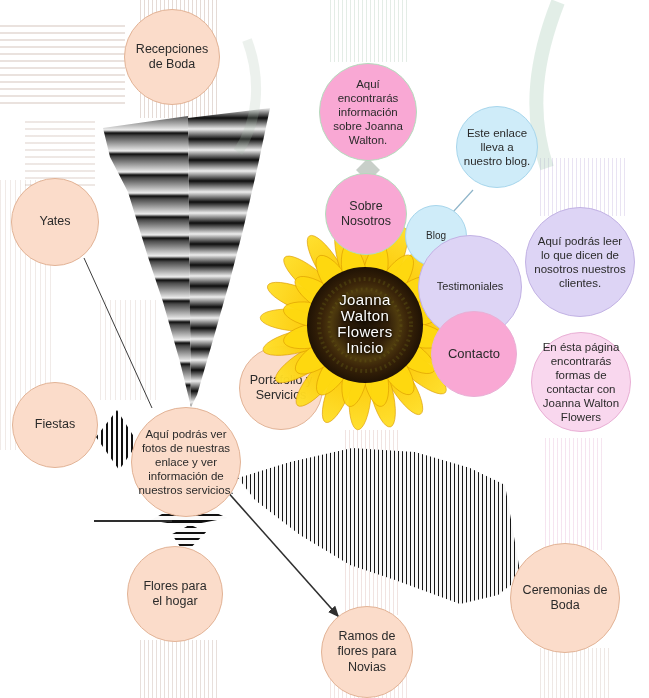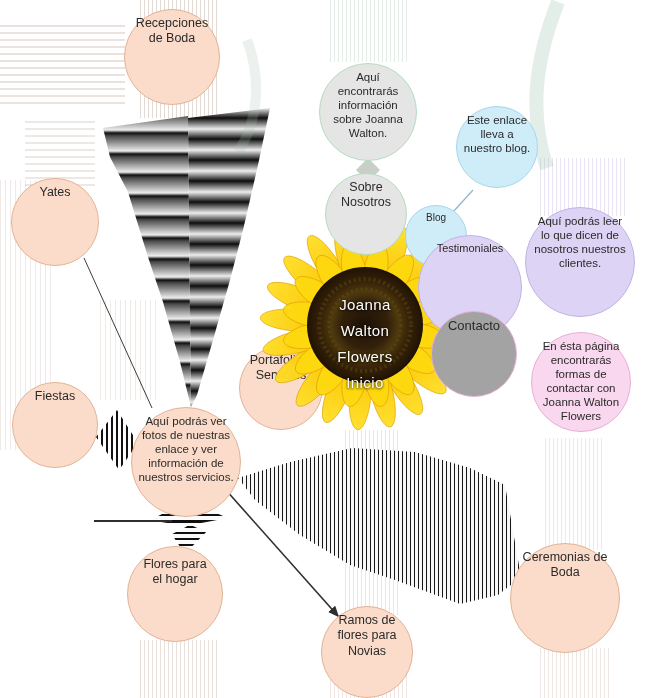--- a/index.html
+++ b/index.html
@@ -5,36 +5,36 @@
   html,body{margin:0;padding:0;background:#ffffff;}
   .canvas{
     position:relative;width:649px;height:698px;overflow:hidden;
     background:#ffffff;
     font-family:"Liberation Sans","DejaVu Sans",sans-serif;
     color:#2a2a2a;
   }
   
   .bubble{
     position:absolute;border-radius:50%;
-    display:flex;justify-content:center;text-align:center;
+    display:flex;align-items:center;justify-content:center;text-align:center;
     line-height:1.22;box-sizing:border-box;padding:6px;
     font-size:12.5px;color:#2a2a2a;z-index:3;
   }
   .peach   {background:#fbdcca;border:1px solid #e2b396;}
-  .green   {background:#e5e5e5;border:1px solid #b3ddbc;}
+  .green   {background:#f9a8d4;border:1px solid #b3ddbc;}
   .blue    {background:#cfecf9;border:1px solid #a7d6ec;}
   .purple  {background:#ddd4f5;border:1px solid #c2b2e4;}
-  .pinkc   {background:#a3a3a3;border:1px solid #e9afd5;}
+  .pinkc   {background:#f9a8d4;border:1px solid #e9afd5;}
   .tt      {font-size:11.5px;z-index:4;}
   .nav     {z-index:4;}
   
   .sunflower{position:absolute;left:258px;top:218px;width:214px;height:214px;z-index:3;}
   .center-label{
     position:absolute;left:303px;top:292px;width:124px;z-index:4;
-    text-align:center;color:#ffffff;font-size:15px;line-height:26px;
+    text-align:center;color:#ffffff;font-size:15px;line-height:16px;
     letter-spacing:.4px;white-space:pre-line;
     text-shadow:0 1px 3px rgba(0,0,0,.75),0 0 2px rgba(0,0,0,.5);
   }
   
   .glitch{position:absolute;z-index:1;}
   .funnel-l{
     left:100px;top:112px;width:92px;height:296px;
     background:repeating-linear-gradient(180deg,#0e0e0e 0px,#4a4a4a 3px,#ededed 18px,#101010 21px);
     clip-path:polygon(3px 16px,88px 4px,91px 295px,80px 250px,63px 190px,48px 145px,28px 80px,10px 45px);
   }

